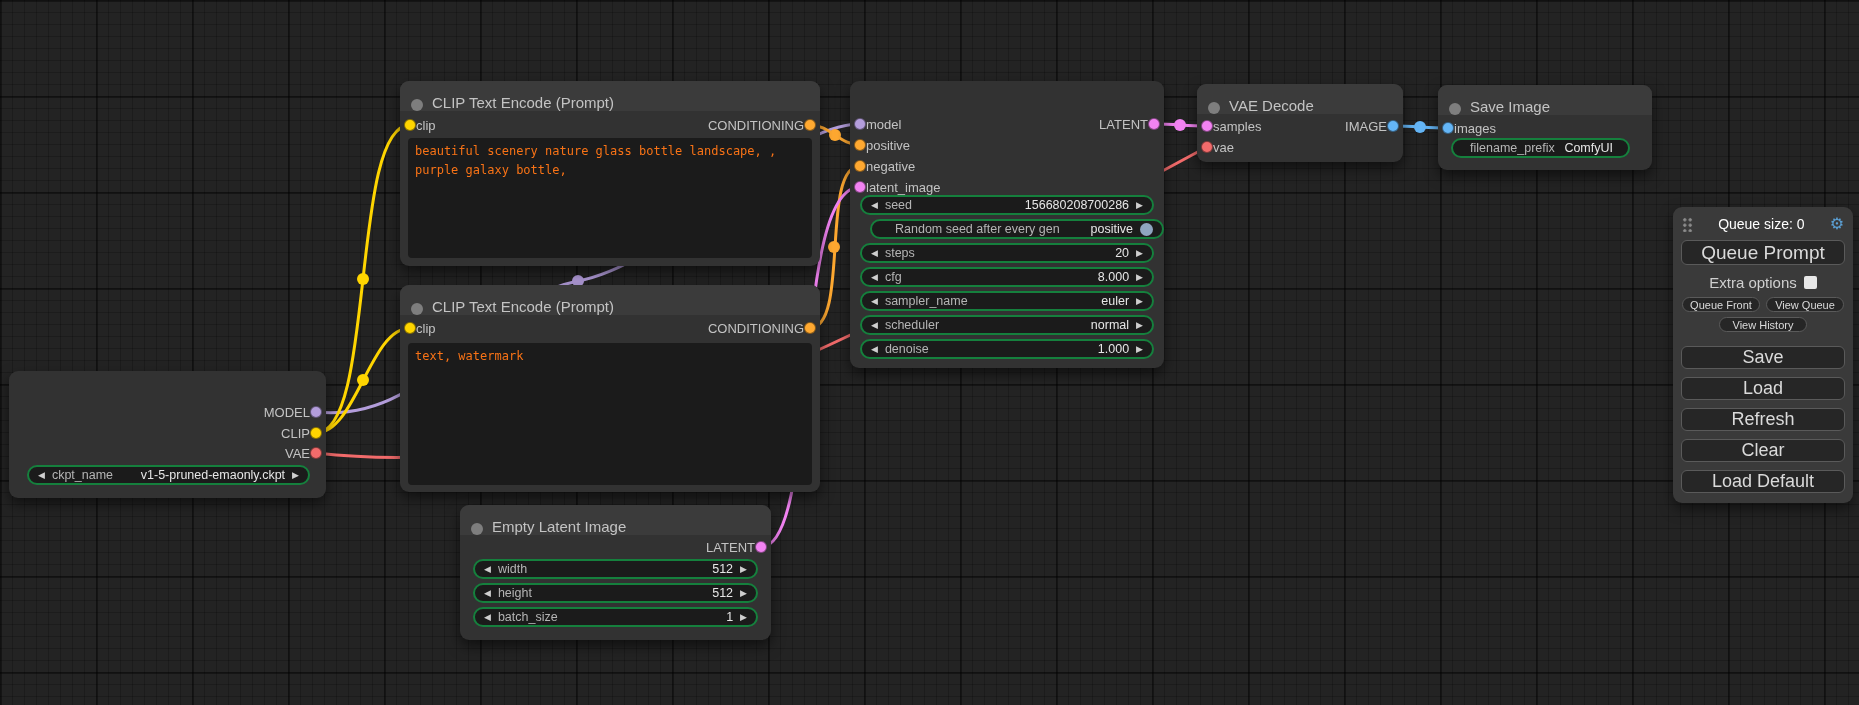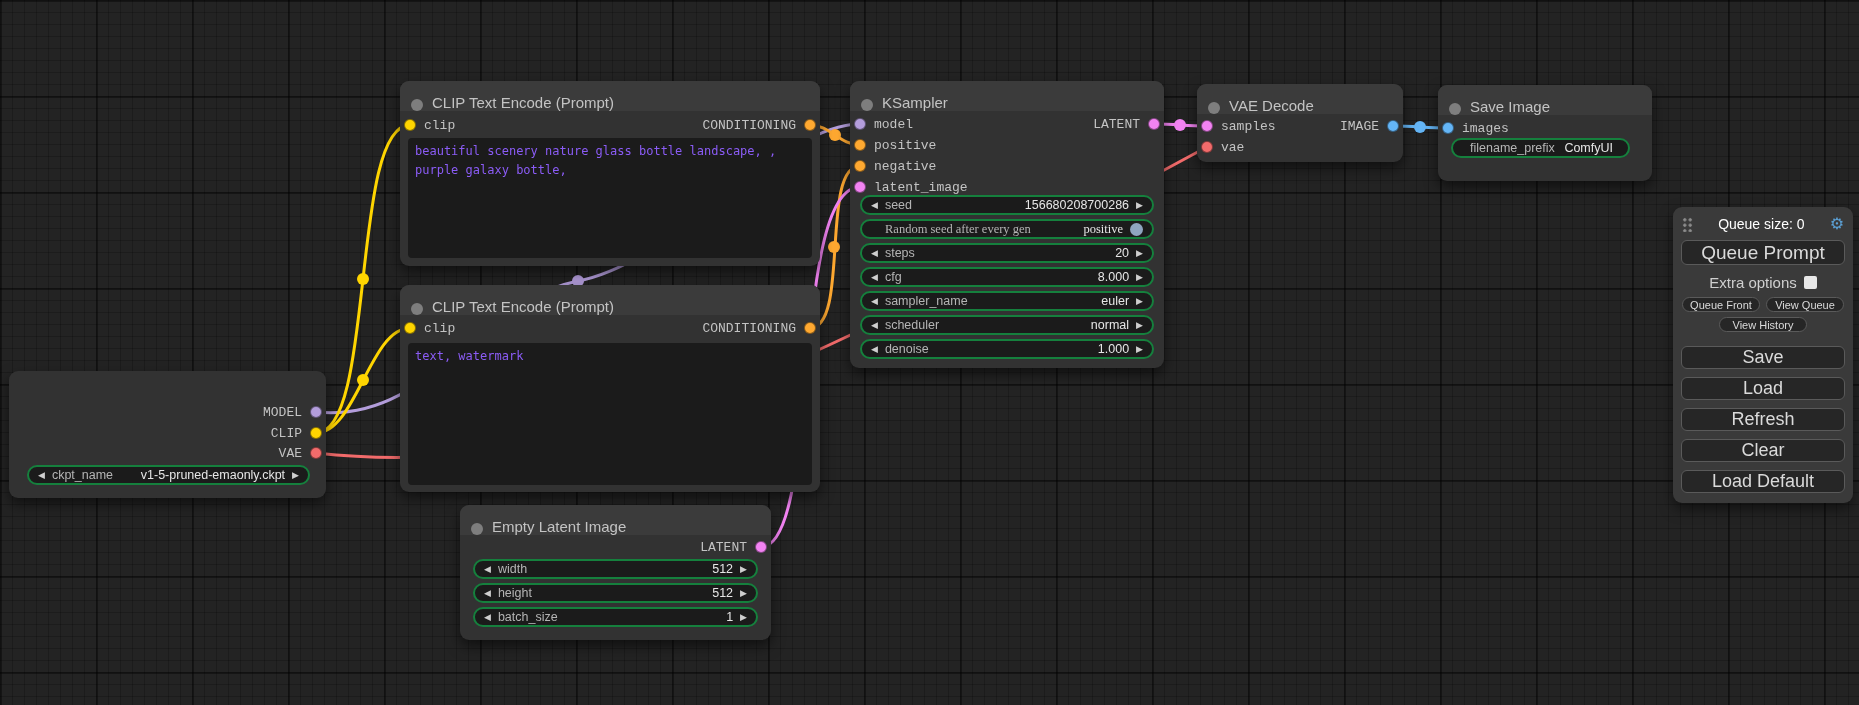--- a/index.html
+++ b/index.html
@@ -24,28 +24,28 @@
     position:absolute; z-index:2;
     background:#323232; border-radius:9px;
     box-shadow:0 6px 14px rgba(0,0,0,0.55);
   }
   .node-title {
     height:30px; background:#3b3b3b; border-radius:9px 9px 0 0;
     display:flex; align-items:flex-end; gap:9px; padding-left:11px;
     color:#c3c3c3; font-size:15px;
   }
   .title-dot { width:12px; height:12px; border-radius:50%; background:#7e7e7e; flex:0 0 auto; }
-  .port-row { position:absolute; height:16px; display:flex; align-items:center; gap:8px; color:#c3c3c3; font-size:13px;font-family:Liberation Mono, monospace; }
+  .port-row { position:absolute; height:16px; display:flex; align-items:center; color:#c3c3c3; font-size:13px; }
   .port-row.in { left:4px; }
   .port-row.out { right:4px; flex-direction:row-reverse; }
   .port { width:12px; height:12px; border-radius:50%; border:1px solid rgba(0,0,0,0.45); flex:0 0 auto; }
   .txtbox {
     position:absolute; background:#1b1b1b; border-radius:4px;
     font-family:"DejaVu Sans Mono", monospace; font-size:12px; line-height:1.55;
-    color:#8b5cf6; padding:4px 7px; overflow:hidden;
+    color:#f97316; padding:4px 7px; overflow:hidden;
   }
   .pill {
     position:absolute; height:20px; background:#1b1b1b;
     border:2px solid #15803d; border-radius:11px;
     display:flex; align-items:center; padding:0 9px; gap:7px;
     font-size:12.5px; color:#b5b5b5; cursor:default;
   }
   .pill .arr { font-size:9px; color:#cfcfcf; font-family:"DejaVu Sans", sans-serif; }
   .pill .pvalue { margin-left:auto; color:#e6e6e6; }
   .pill .toggle { width:13px; height:13px; border-radius:50%; flex:0 0 auto; }
@@ -147,24 +147,20 @@
     <span>clip</span>
   </div>
   <div class="port-row out" style="top:35px;">
     <span class="port" style="background: rgb(255, 169, 49);"></span>
     <span>CONDITIONING</span>
   </div>
   <div class="txtbox" style="left:8px;top:58px;width:404px;height:142px;">text, watermark</div>
 </div>
 
 <div class="node" style="left:850px;top:81px;width:314px;height:287px;">
-  <div class="node-title">
-    <span class="title-dot"></span>
-    <span>KSampler</span>
-  </div>
   <div class="port-row in" style="top:35px;">
     <span class="port" style="background: rgb(179, 157, 219);"></span>
     <span>model</span>
   </div>
   <div class="port-row in" style="top:56px;justify-content:center;">
     <span class="port" style="background: rgb(255, 169, 49);"></span>
     <span>positive</span>
   </div>
   <div class="port-row in" style="top:77px;">
     <span class="port" style="background: rgb(255, 169, 49);"></span>
@@ -178,21 +174,21 @@
     <span class="port" style="background: rgb(242, 131, 242);"></span>
     <span>LATENT</span>
   </div>
 
   <div class="pill" style="left:10px;top:114px;width:294px;">
     <span class="arr">◀</span>
     <span>seed</span>
     <span class="pvalue">156680208700286</span>
     <span class="arr">▶</span>
   </div>
-  <div class="pill" style="left:10px;top:138px;width:294px;font-family:Liberation Serif, serif;">
+  <div class="pill" style="left:20px;top:138px;width:294px;">
     <span style="margin-left:14px;">Random seed after every gen</span>
     <span class="pvalue">positive</span>
     <span class="toggle" style="background: rgb(143, 165, 192);"></span>
   </div>
   <div class="pill" style="left:10px;top:162px;width:294px;">
     <span class="arr">◀</span>
     <span>steps</span>
     <span class="pvalue">20</span>
     <span class="arr">▶</span>
   </div>
@@ -234,21 +230,21 @@
   <div class="port-row in" style="top:55px;">
     <span class="port" style="background: rgb(242, 107, 107);"></span>
     <span>vae</span>
   </div>
   <div class="port-row out" style="top:34px;">
     <span class="port" style="background: rgb(100, 181, 246);"></span>
     <span>IMAGE</span>
   </div>
 </div>
 
-<div class="node" style="left:1438px;top:85px;width:214px;height:96px;">
+<div class="node" style="left:1438px;top:85px;width:214px;height:85px;">
   <div class="node-title">
     <span class="title-dot"></span>
     <span>Save Image</span>
   </div>
   <div class="port-row in" style="top:35px;">
     <span class="port" style="background: rgb(100, 181, 246);"></span>
     <span>images</span>
   </div>
   <div class="pill" style="left:13px;top:53px;width:179px;">
     <span style="margin-left:8px;">filename_prefix</span>

